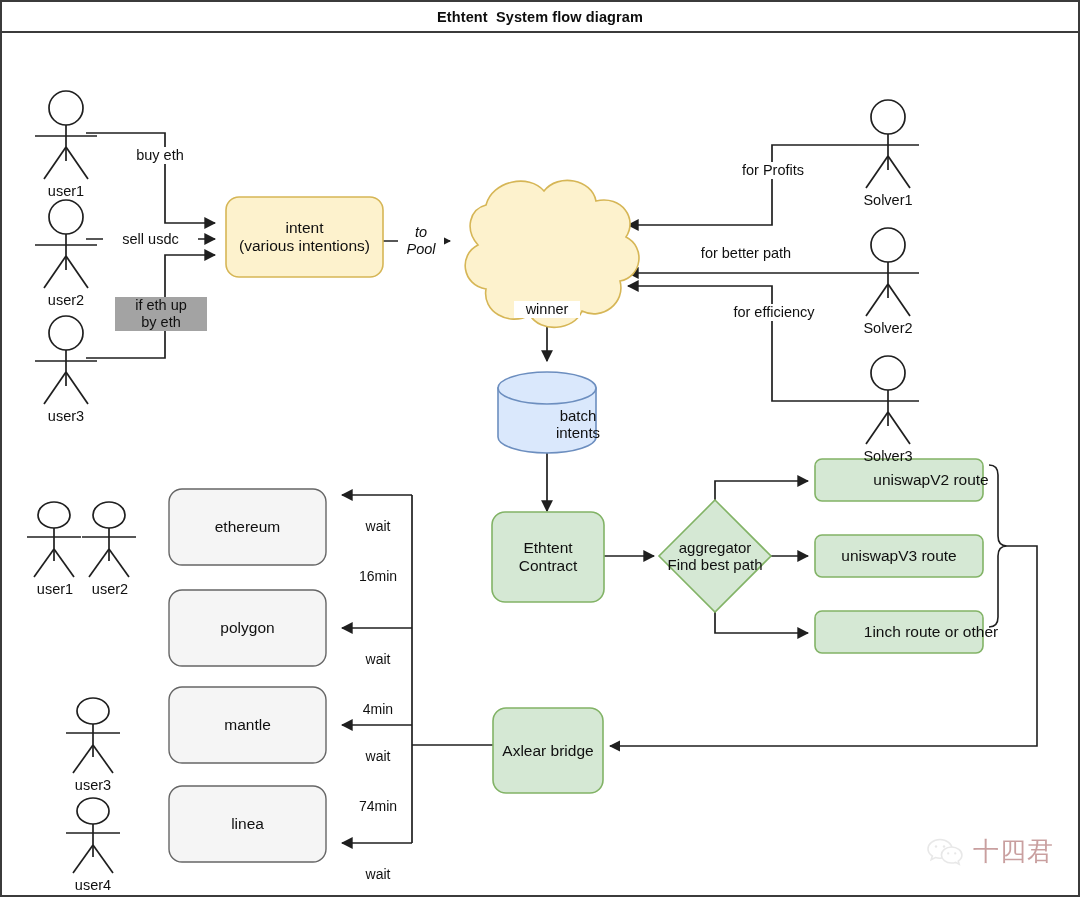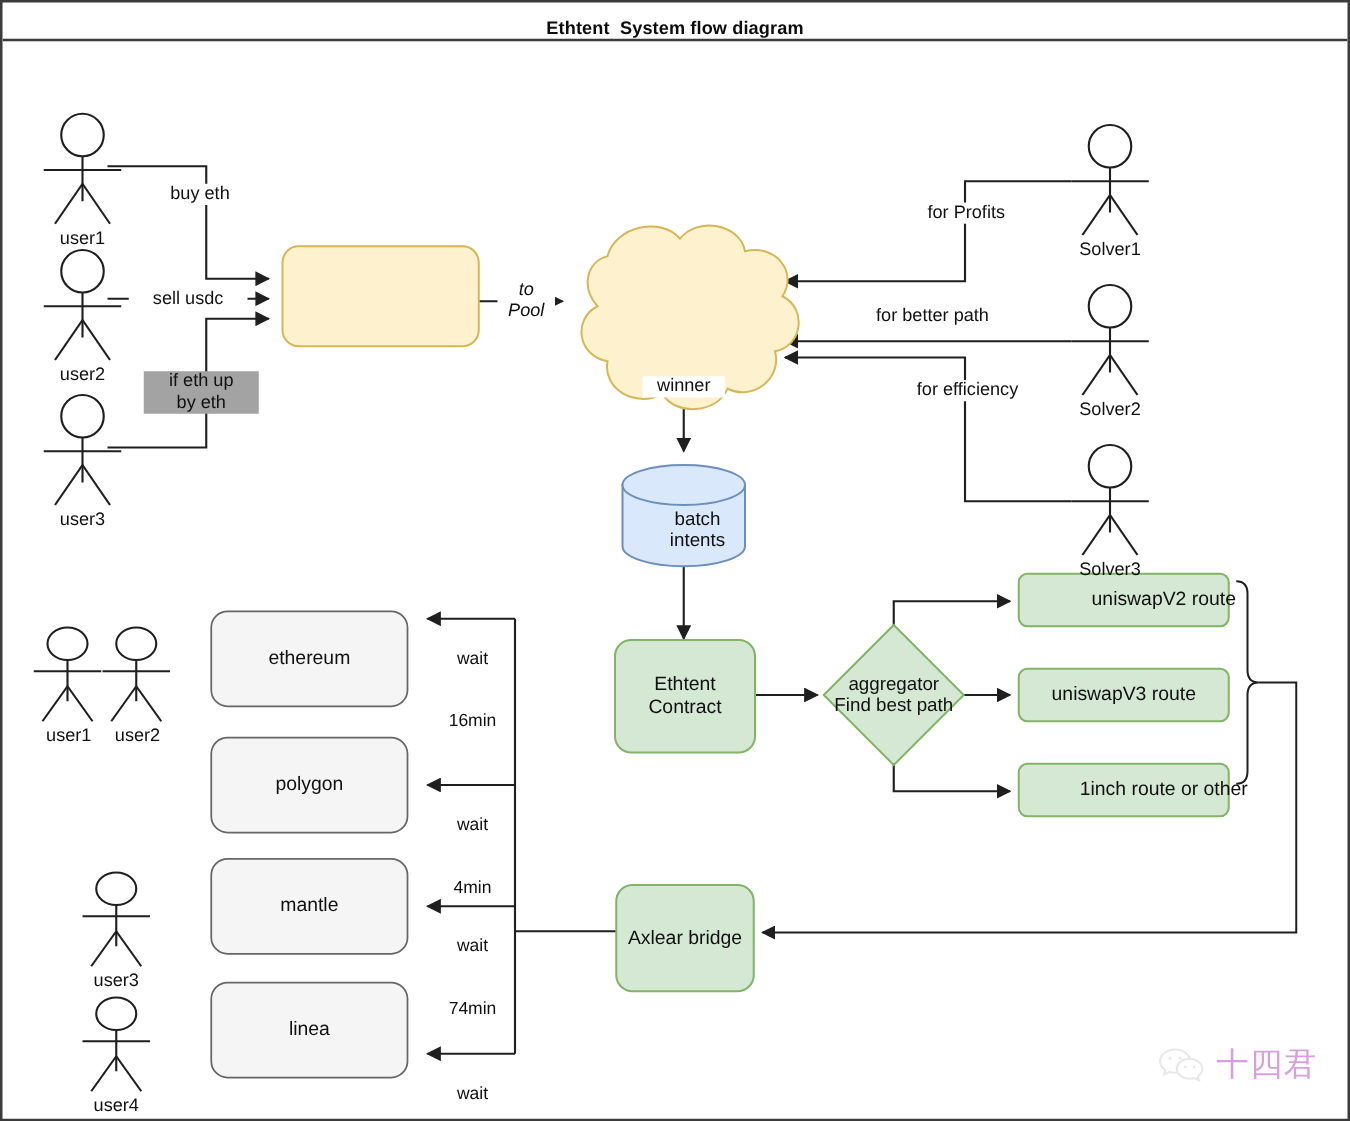--- a/index.html
+++ b/index.html
@@ -20,21 +20,21 @@
     border: 2px solid #3b3b3b;
   }
   #title-bar {
     position: absolute;
     left: 0; top: 0;
     width: 100%;
     height: 31px;
     border-bottom: 2px solid #3b3b3b;
     box-sizing: border-box;
     display: flex;
-    align-items: flex-end;
+    align-items: center;
     justify-content: center;
   }
   #title-text {
     font-size: 14.5px;
     font-weight: bold;
     color: #0d0d0d;
     letter-spacing: 0.1px;
     white-space: pre;
   }
   #canvas {
@@ -83,21 +83,21 @@
     position: absolute;
     right: 24px;
     bottom: 26px;
     display: flex;
     align-items: center;
     gap: 7px;
     opacity: 0.42;
   }
   #watermark .wm-text {
     font-size: 26px;
-    color: #a21caf;
+    color: #7f1d1d;
     font-family: "DejaVu Sans", sans-serif;
     letter-spacing: 1px;
   }
 </style>
 </head>
 <body>
 
 <div id="page">
 
   <div id="title-bar">
@@ -257,23 +257,27 @@
         <rect x="491" y="675" width="110" height="85" rx="13" ry="13" fill="#d5e8d4" stroke="#82b366" stroke-width="1.6"></rect>
 
         <rect x="167" y="456" width="157" height="76" rx="13" ry="13" fill="#f5f5f5" stroke="#666666" stroke-width="1.4"></rect>
         <rect x="167" y="557" width="157" height="76" rx="13" ry="13" fill="#f5f5f5" stroke="#666666" stroke-width="1.4"></rect>
         <rect x="167" y="654" width="157" height="76" rx="13" ry="13" fill="#f5f5f5" stroke="#666666" stroke-width="1.4"></rect>
         <rect x="167" y="753" width="157" height="76" rx="13" ry="13" fill="#f5f5f5" stroke="#666666" stroke-width="1.4"></rect>
 
       </g>
     </svg>
 
-
-
-    <div class="node-label" style="left:496px; top:362px; width:120px; height:58px; font-size:15px;">
+    <div class="node-label" style="left:224px; top:164px; width:157px; height:80px; font-size:15.5px;">
+      <span>intent</span>
+      <span>(various intentions)</span>
+    </div>
+
+
+    <div class="node-label" style="left:516px; top:362px; width:120px; height:58px; font-size:15px;">
       <span>batch</span>
       <span>intents</span>
     </div>
 
     <div class="node-label" style="left:490px; top:479px; width:112px; height:90px; font-size:15.5px;">
       <span>Ethtent</span>
       <span>Contract</span>
     </div>
 
     <div class="node-label" style="left:643px; top:495px; width:140px; height:56px; font-size:15px;">

